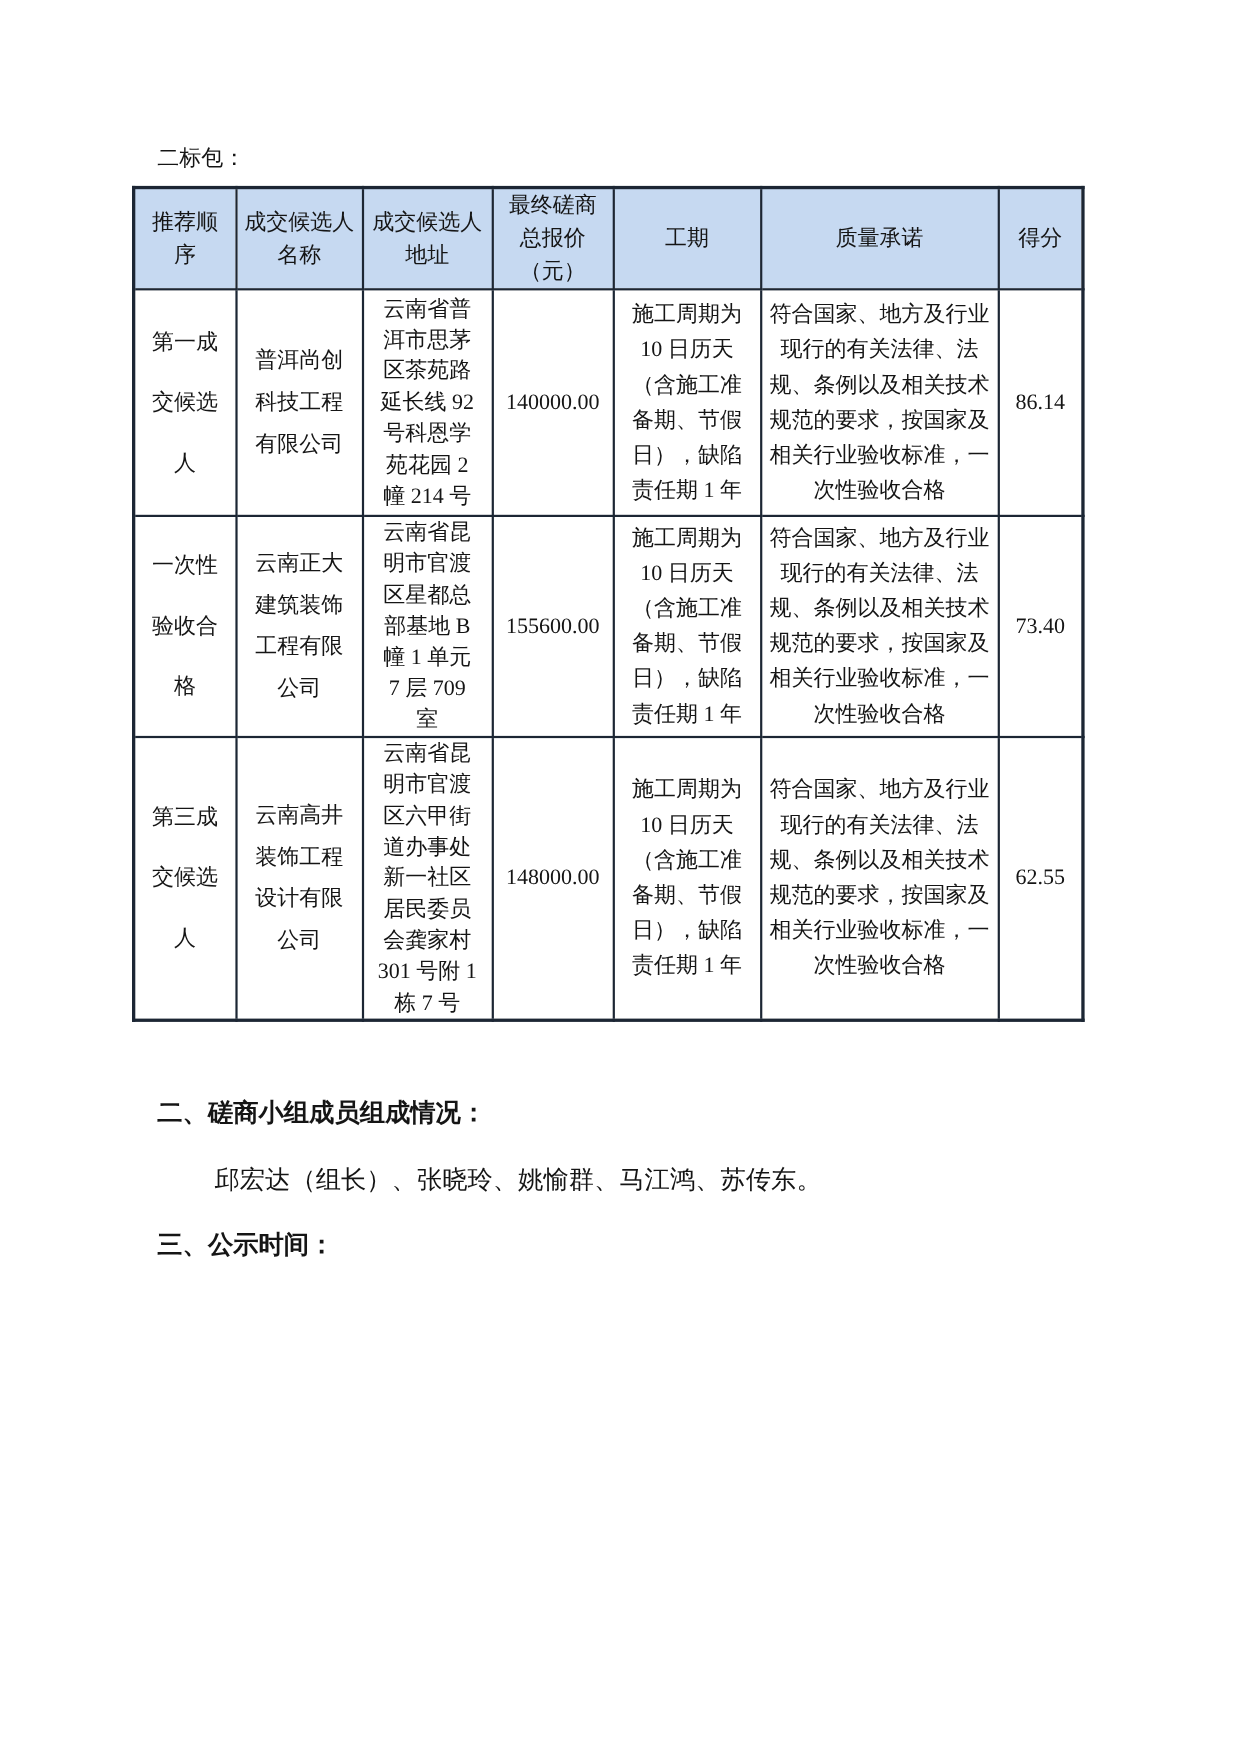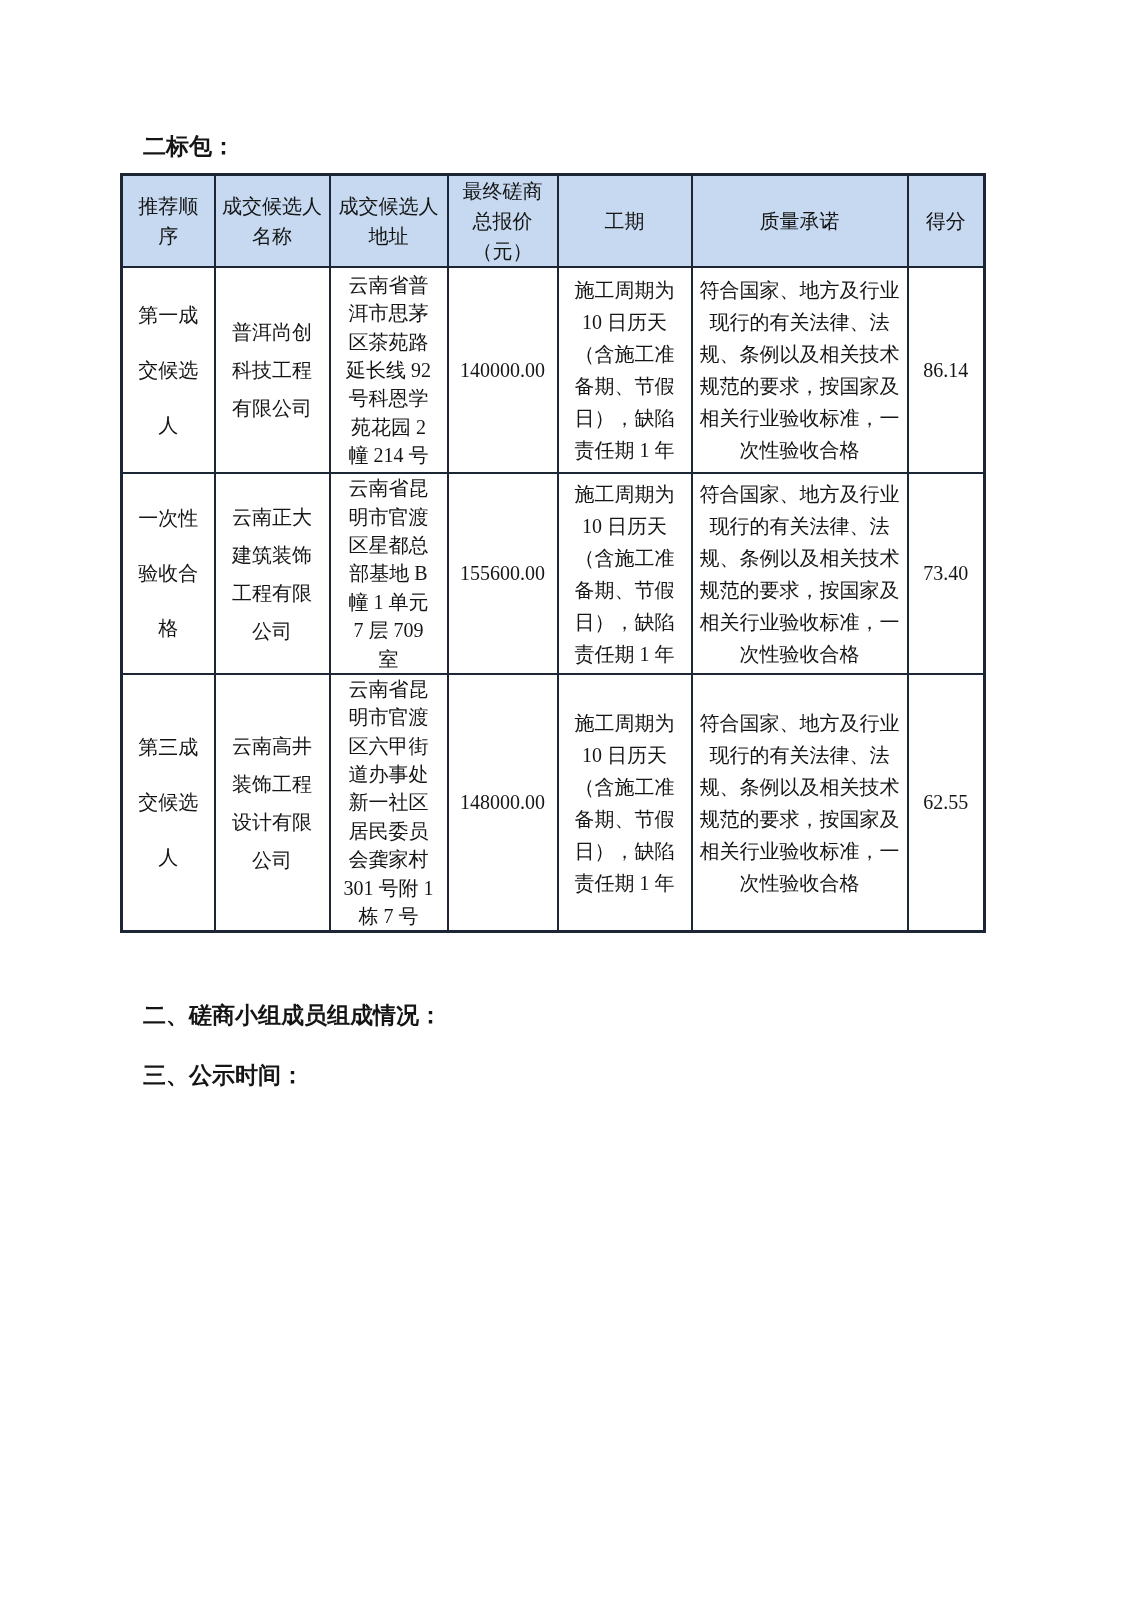--- a/index.html
+++ b/index.html
@@ -19,22 +19,22 @@
     color: var(--text);
   }
   .content {
     position: absolute;
     left: 120px;
     top: 0;
     width: 890px;
   }
   .title {
     font-family: "Liberation Sans", "DejaVu Sans", sans-serif;
-    font-weight: 700;
-    font-size: 23px;
+    font-weight: 400;
+    font-size: 20px;
     line-height: 1.4;
     margin: 130px 0 11px 0;
     padding-left: 23px;
   }
   table.candidates {
     table-layout: fixed;
     border-collapse: collapse;
     width: 863px;
     border: 3px solid var(--border);
   }
@@ -134,17 +134,18 @@
           <td class="addr">云南省昆明市官渡区六甲街道办事处新一社区居民委员会龚家村 301 号附 1 栋 7 号</td>
           <td class="price">148000.00</td>
           <td class="duration">施工周期为 10 日历天（含施工准备期、节假日），缺陷责任期 1 年</td>
           <td class="quality">符合国家、地方及行业现行的有关法律、法规、条例以及相关技术规范的要求，按国家及相关行业验收标准，一次性验收合格</td>
           <td class="score">62.55</td>
         </tr>
       </tbody>
     </table>
 
     <h2 class="heading team">二、磋商小组成员组成情况：</h2>
+    <p class="members">邱宏达（组长）、张晓玲、姚愉群、马江鸿、苏传东。</p>
 
     <h2 class="heading time">三、公示时间：</h2>
 
   </div>
 </div>
 
 </body></html>

